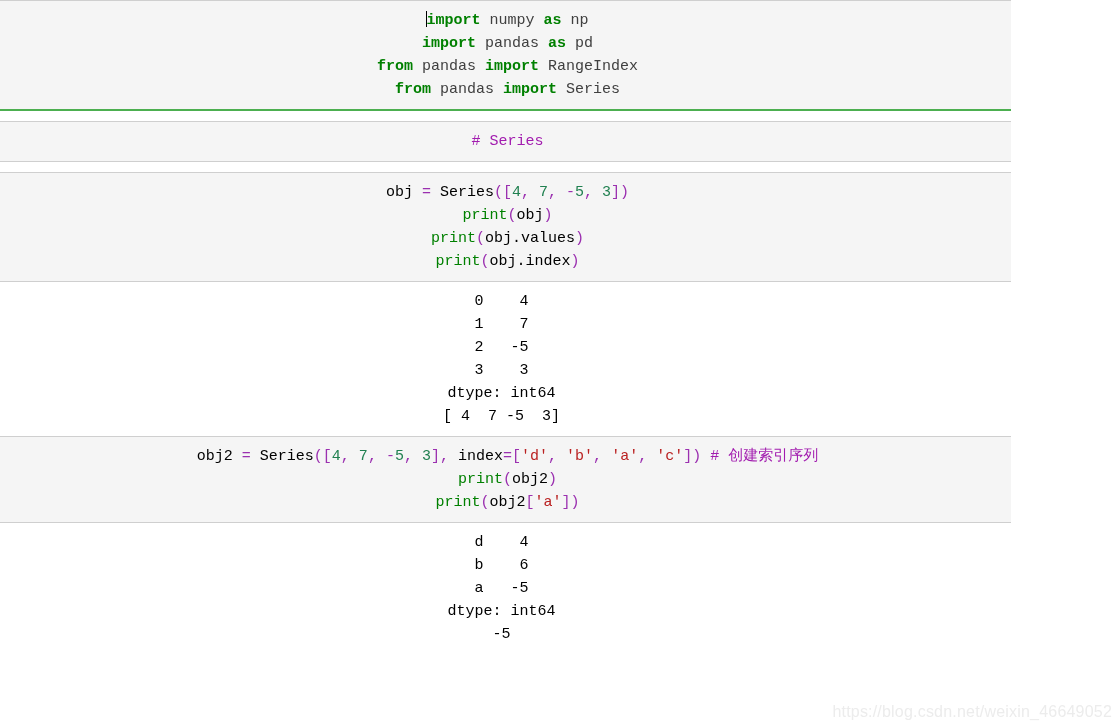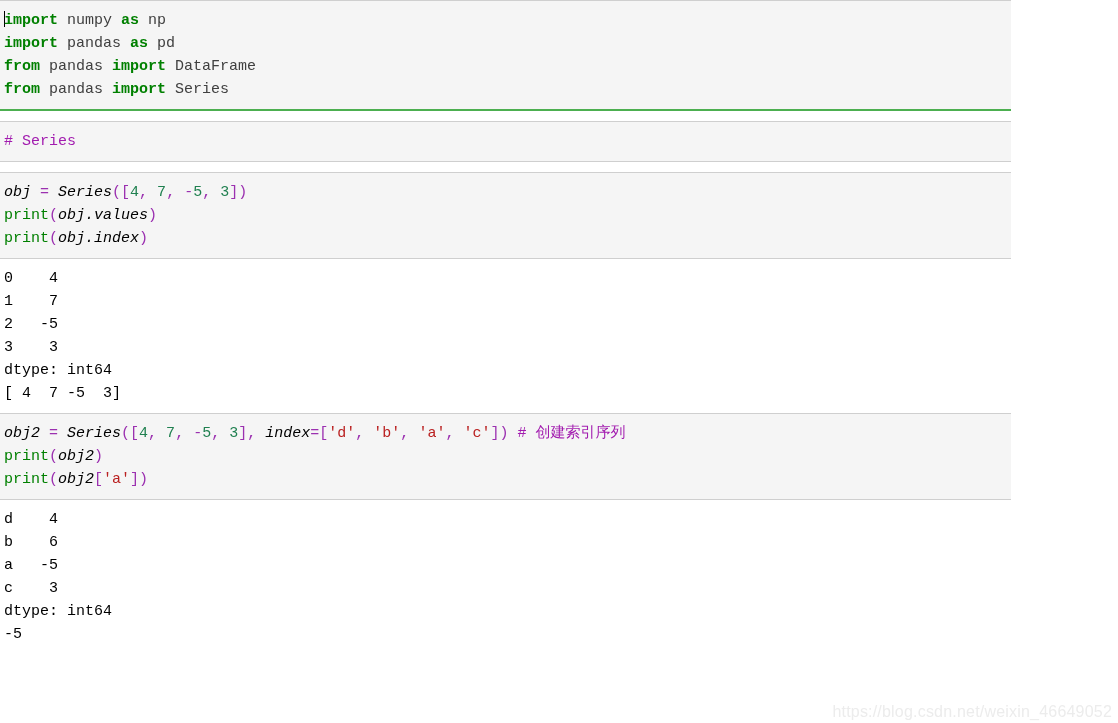--- a/index.html
+++ b/index.html
@@ -11,20 +11,21 @@
     width: 1118px;
     height: 723px;
     overflow: hidden;
     font-family: "Liberation Serif", "DejaVu Serif", serif;
     position: relative;
   }
 
   #notebook {
     width: 1011px;
     position: relative;
+    text-align: center;
   }
 
   
   .code-cell {
     background: #f5f5f5;
     border: 1px solid #cfcfcf;
     border-left: none;
     border-right: none;
     box-sizing: border-box;
     position: relative;
@@ -55,21 +56,21 @@
     font-family: "Liberation Mono", "DejaVu Sans Mono", monospace;
     font-size: 15px;
     line-height: 23px;
     white-space: pre;
     color: #000000;
   }
 
   
   .tok-kw      { color: #008000; font-weight: bold; }
   .tok-name    { color: #404040; }
-  .tok-plain   { color: #000000; font-style: italic; }
+  .tok-plain   { color: #000000; }
   .tok-builtin { color: #008000; }
   .tok-num     { color: #208050; }
   .tok-op      { color: #9b30b0; }
   .tok-str     { color: #ba2121; }
   .tok-comment { color: #a21caf; }
 
   
   .caret {
     display: inline-block;
     width: 1px;
@@ -94,34 +95,35 @@
   .spacer { height: 10px; background: #ffffff; }
 </style>
 </head>
 <body>
 
 <div id="notebook">
     <div class="code-cell selected">
       <div class="code-inner">
         <div class="line"><span class="caret"></span><span class="tok-kw">import</span><span class="tok-plain"> </span><span class="tok-name">numpy</span><span class="tok-plain"> </span><span class="tok-kw">as</span><span class="tok-plain"> </span><span class="tok-name">np</span></div>
         <div class="line"><span class="tok-kw">import</span><span class="tok-plain"> </span><span class="tok-name">pandas</span><span class="tok-plain"> </span><span class="tok-kw">as</span><span class="tok-plain"> </span><span class="tok-name">pd</span></div>
-        <div class="line"><span class="tok-kw">from</span><span class="tok-plain"> </span><span class="tok-name">pandas</span><span class="tok-plain"> </span><span class="tok-kw">import</span><span class="tok-plain"> </span><span class="tok-name">DataFrame</span></div>
+        <div class="line"><span class="tok-kw">from</span><span class="tok-plain"> </span><span class="tok-name">pandas</span><span class="tok-plain"> </span><span class="tok-kw">import</span><span class="tok-plain"> </span><span class="tok-name">RangeIndex</span></div>
         <div class="line"><span class="tok-kw">from</span><span class="tok-plain"> </span><span class="tok-name">pandas</span><span class="tok-plain"> </span><span class="tok-kw">import</span><span class="tok-plain"> </span><span class="tok-name">Series</span></div>
       </div>
     </div>
     <div class="spacer"></div>
     <div class="code-cell">
       <div class="code-inner">
         <div class="line"><span class="tok-comment"># Series</span></div>
       </div>
     </div>
     <div class="spacer"></div>
     <div class="code-cell">
       <div class="code-inner">
         <div class="line"><span class="tok-plain">obj </span><span class="tok-op">=</span><span class="tok-plain"> Series</span><span class="tok-op">([</span><span class="tok-num">4</span><span class="tok-op">,</span><span class="tok-plain"> </span><span class="tok-num">7</span><span class="tok-op">,</span><span class="tok-plain"> </span><span class="tok-op">-</span><span class="tok-num">5</span><span class="tok-op">,</span><span class="tok-plain"> </span><span class="tok-num">3</span><span class="tok-op">])</span></div>
+        <div class="line"><span class="tok-builtin">print</span><span class="tok-op">(</span><span class="tok-plain">obj</span><span class="tok-op">)</span></div>
         <div class="line"><span class="tok-builtin">print</span><span class="tok-op">(</span><span class="tok-plain">obj.values</span><span class="tok-op">)</span></div>
         <div class="line"><span class="tok-builtin">print</span><span class="tok-op">(</span><span class="tok-plain">obj.index</span><span class="tok-op">)</span></div>
       </div>
     </div>
     <div class="output-area">
       <div class="out-line">0    4</div>
       <div class="out-line">1    7</div>
       <div class="out-line">2   -5</div>
       <div class="out-line">3    3</div>
       <div class="out-line">dtype: int64</div>
@@ -131,19 +133,18 @@
       <div class="code-inner">
         <div class="line"><span class="tok-plain">obj2 </span><span class="tok-op">=</span><span class="tok-plain"> Series</span><span class="tok-op">([</span><span class="tok-num">4</span><span class="tok-op">,</span><span class="tok-plain"> </span><span class="tok-num">7</span><span class="tok-op">,</span><span class="tok-plain"> </span><span class="tok-op">-</span><span class="tok-num">5</span><span class="tok-op">,</span><span class="tok-plain"> </span><span class="tok-num">3</span><span class="tok-op">],</span><span class="tok-plain"> index</span><span class="tok-op">=[</span><span class="tok-str">'d'</span><span class="tok-op">,</span><span class="tok-plain"> </span><span class="tok-str">'b'</span><span class="tok-op">,</span><span class="tok-plain"> </span><span class="tok-str">'a'</span><span class="tok-op">,</span><span class="tok-plain"> </span><span class="tok-str">'c'</span><span class="tok-op">])</span><span class="tok-plain"> </span><span class="tok-comment"># 创建索引序列</span></div>
         <div class="line"><span class="tok-builtin">print</span><span class="tok-op">(</span><span class="tok-plain">obj2</span><span class="tok-op">)</span></div>
         <div class="line"><span class="tok-builtin">print</span><span class="tok-op">(</span><span class="tok-plain">obj2</span><span class="tok-op">[</span><span class="tok-str">'a'</span><span class="tok-op">])</span></div>
       </div>
     </div>
     <div class="output-area">
       <div class="out-line">d    4</div>
       <div class="out-line">b    6</div>
       <div class="out-line">a   -5</div>
-      <div class="out-line">c    3</div>
       <div class="out-line">dtype: int64</div>
       <div class="out-line">-5</div>
     </div>
   </div>
 
 <div class="watermark">https://blog.csdn.net/weixin_46649052</div>
 
 </body></html>

